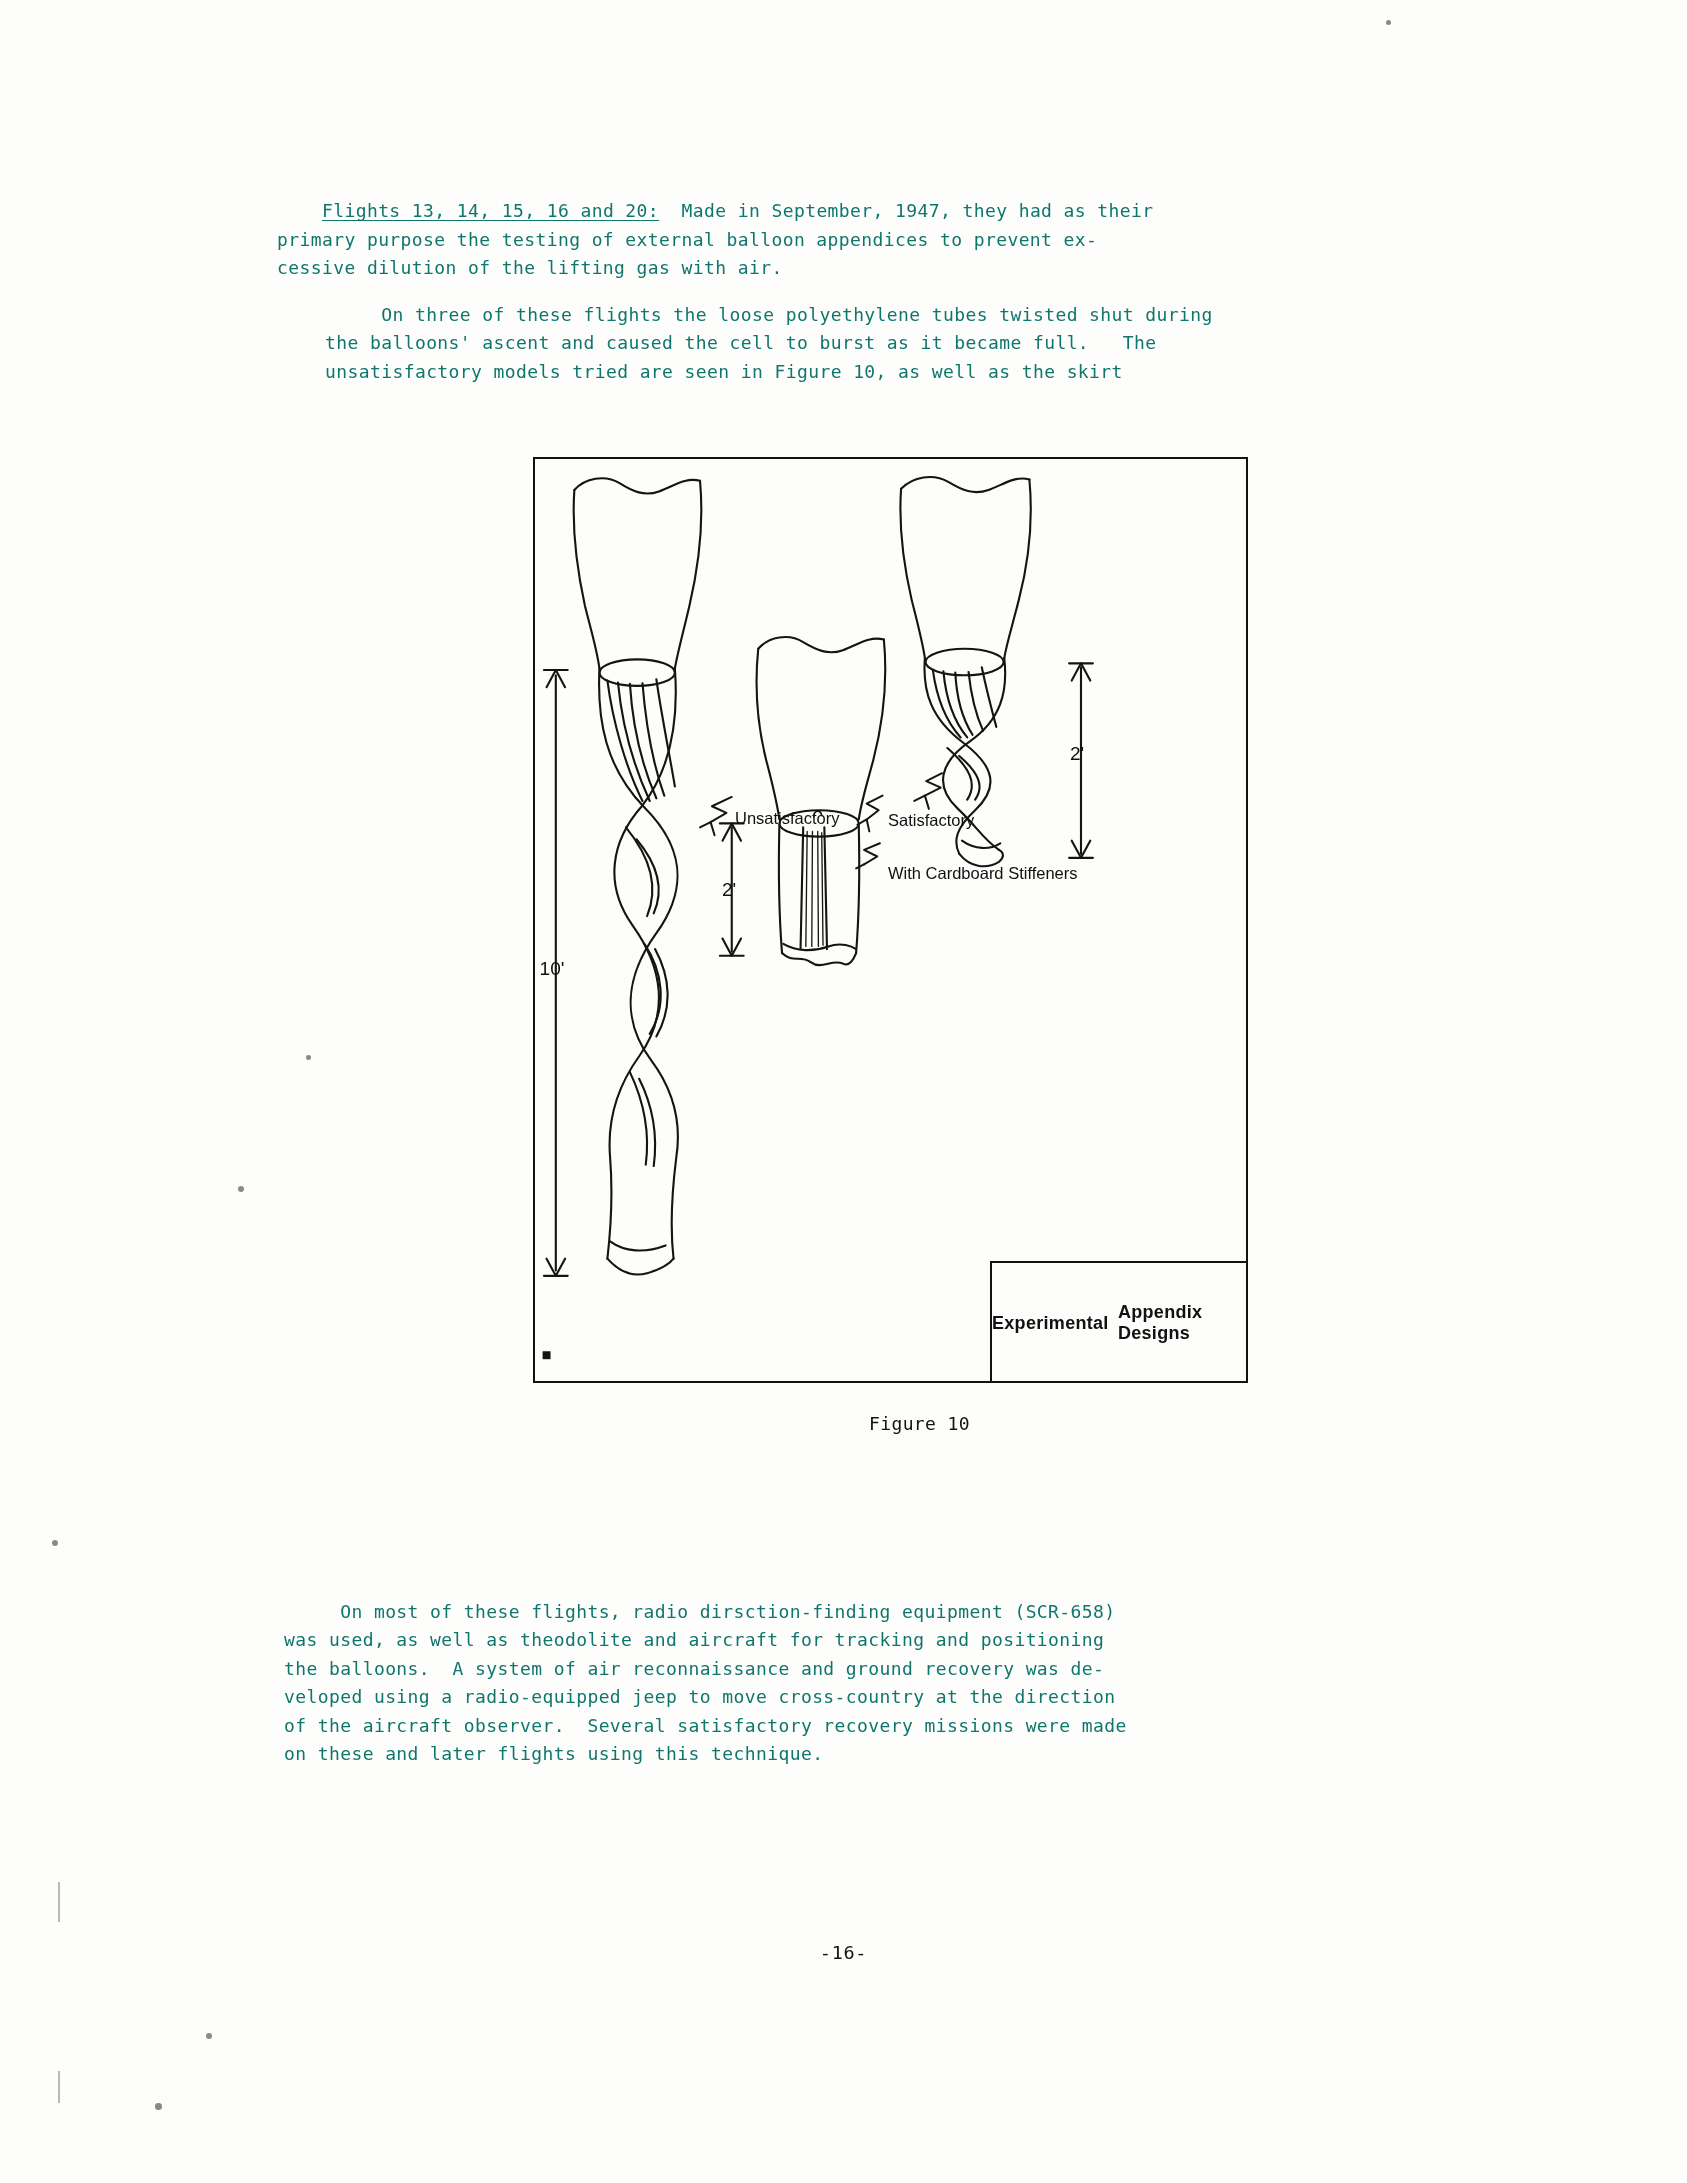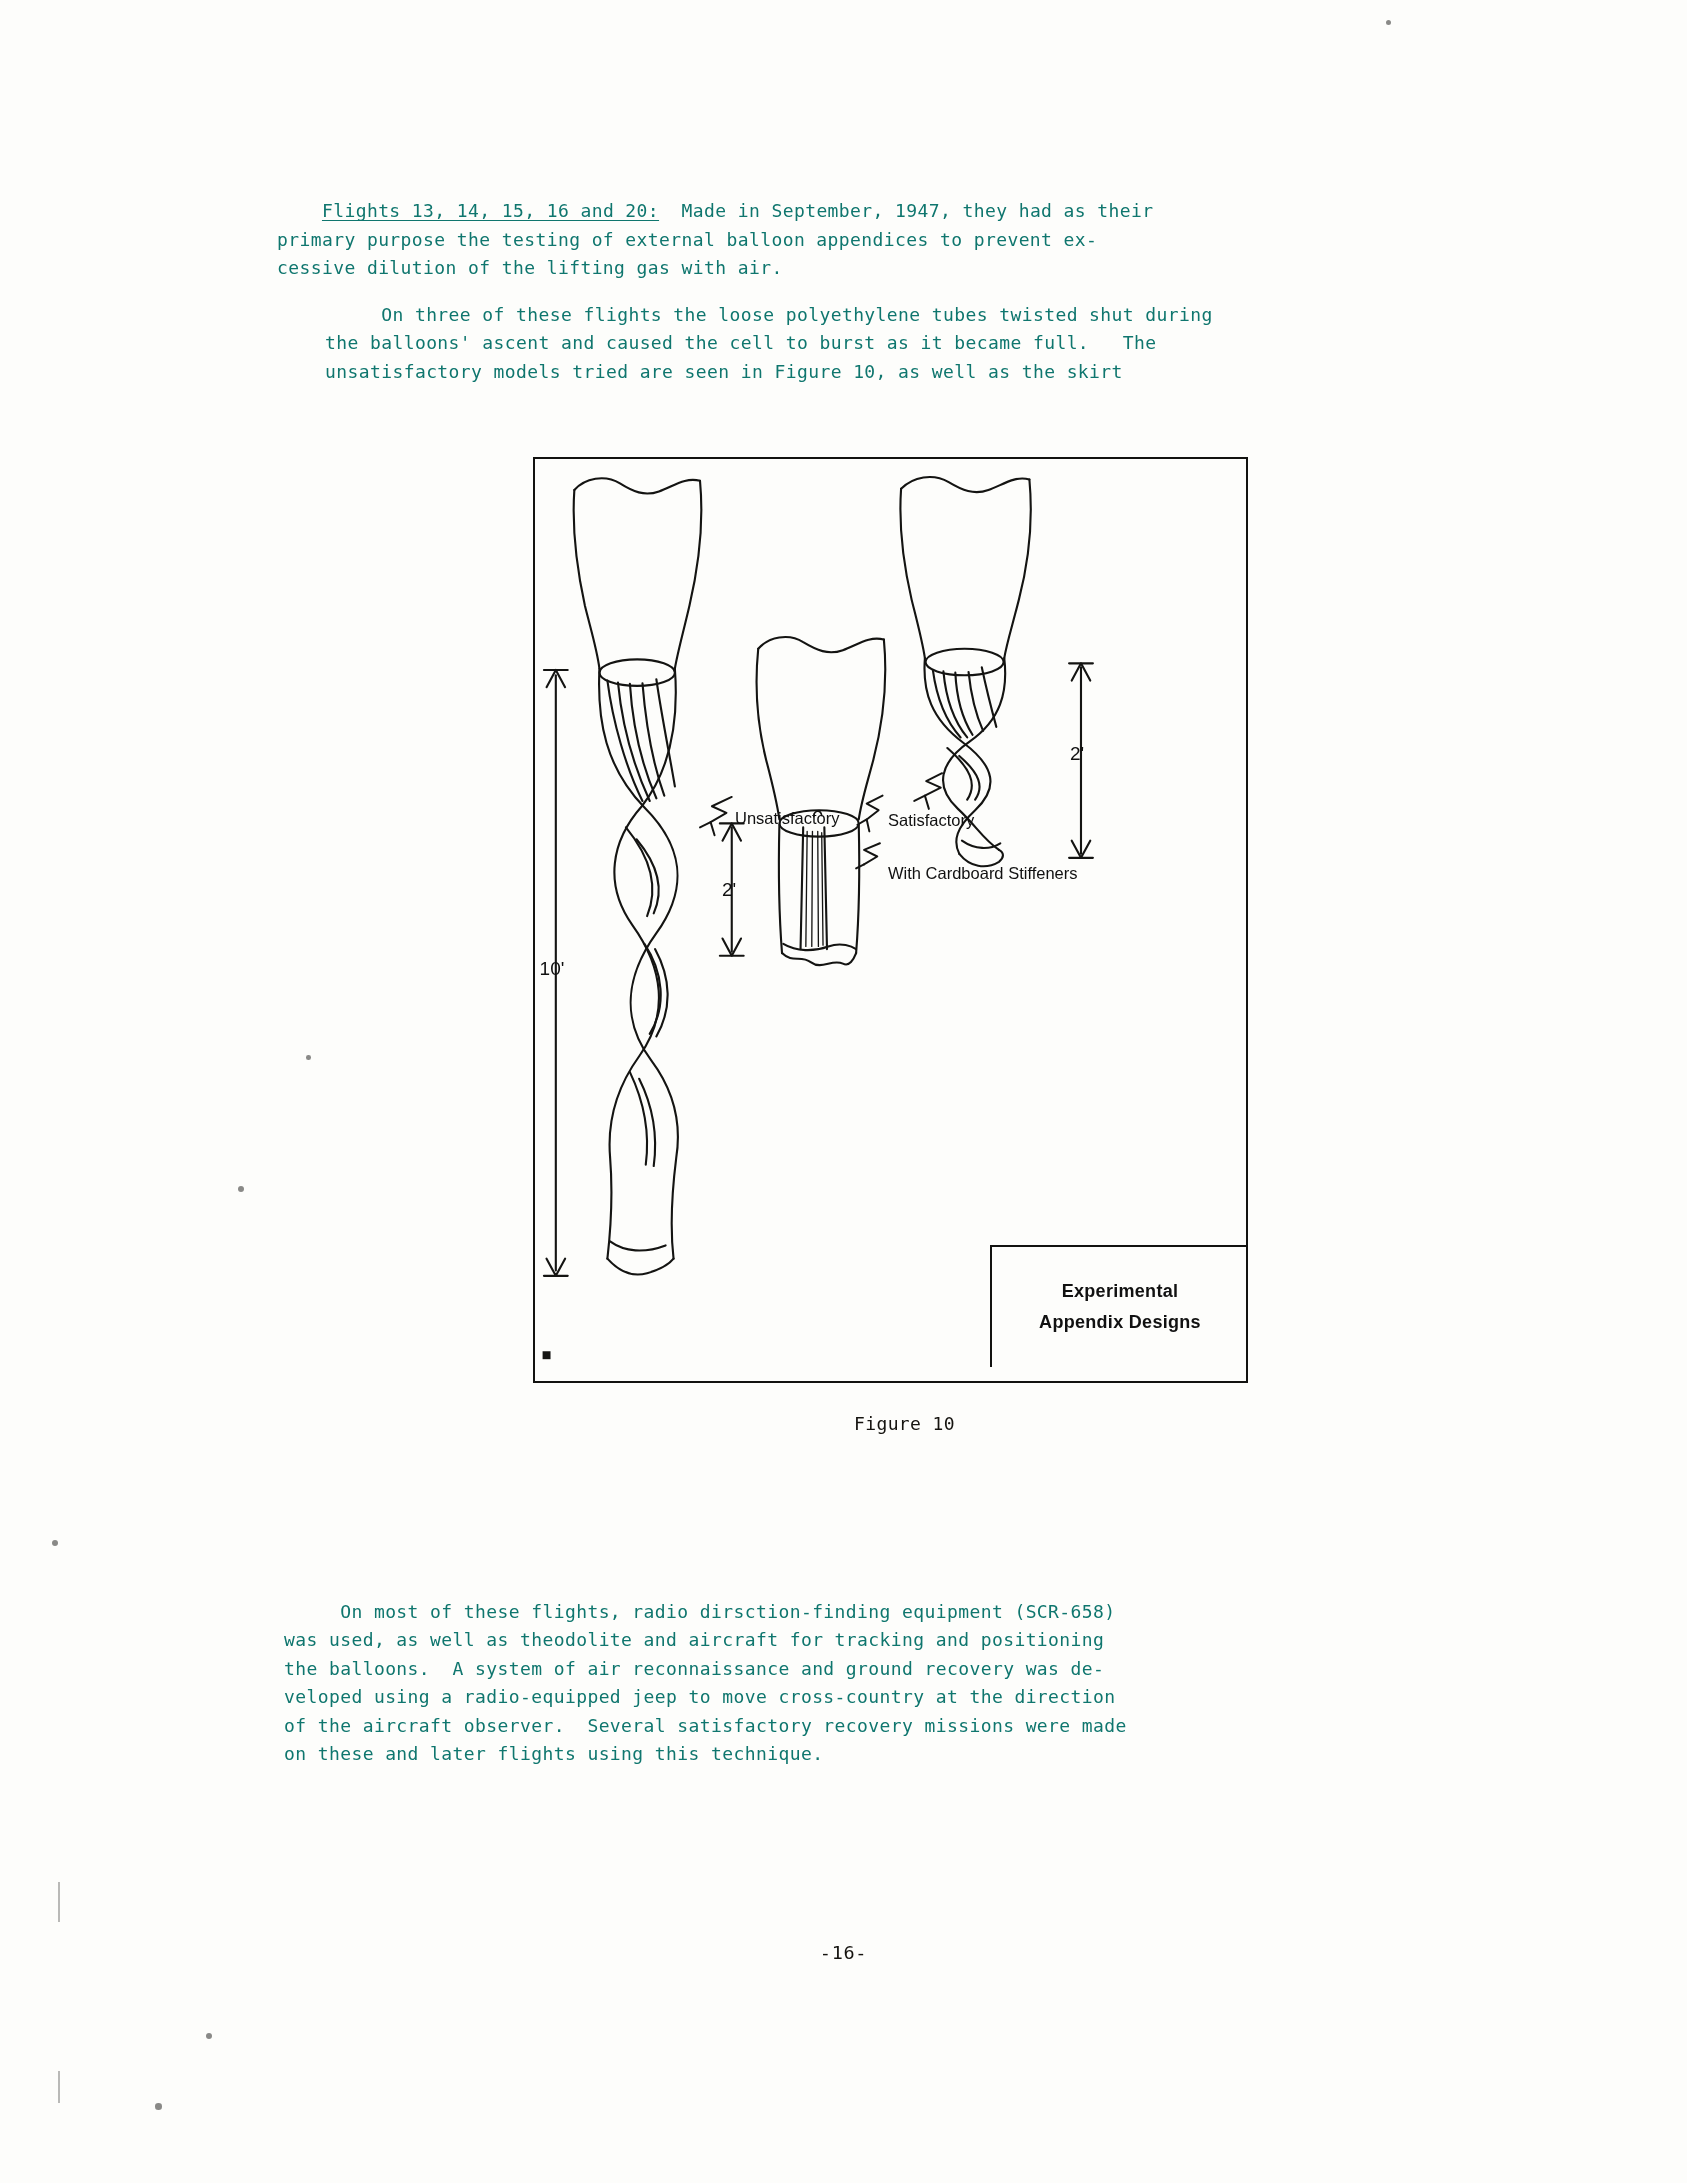--- a/index.html
+++ b/index.html
@@ -54,40 +54,40 @@
     width: 715px;
     height: 926px;
   }
   .figure-frame {
     position: absolute;
     inset: 0;
     border: 2px solid #121210;
   }
   .fig-caption {
     position: absolute;
-    left: 547px;
+    left: 562px;
     top: 1413px;
     width: 715px;
     text-align: center;
     font-family: "DejaVu Sans Mono", monospace;
     font-size: 18px;
     letter-spacing: 0.4px;
   }
 
   .legend-box {
     position: absolute;
     right: 0px;
-    bottom: 16px;
+    bottom: 0px;
     width: 258px;
     height: 122px;
     border-left: 2px solid #121210;
     border-top: 2px solid #121210;
     box-sizing: border-box;
     display: flex;
-    flex-direction: column;
+    flex-direction: row;
     align-items: center;
     justify-content: center;
     gap: 9.3px;
   }
   .legend-line {
     font-family: "Liberation Sans", sans-serif;
     font-size: 18px;
     font-weight: 600;
     letter-spacing: 0.3px;
     color: #111;

